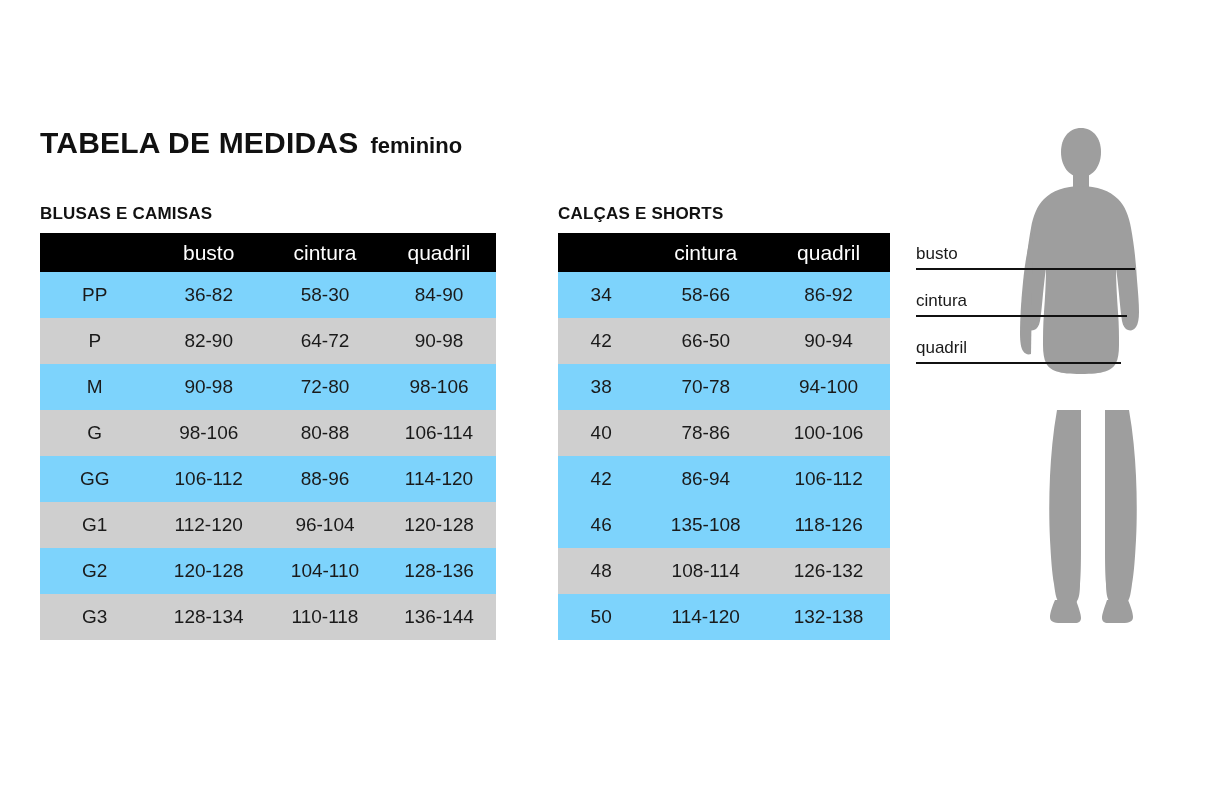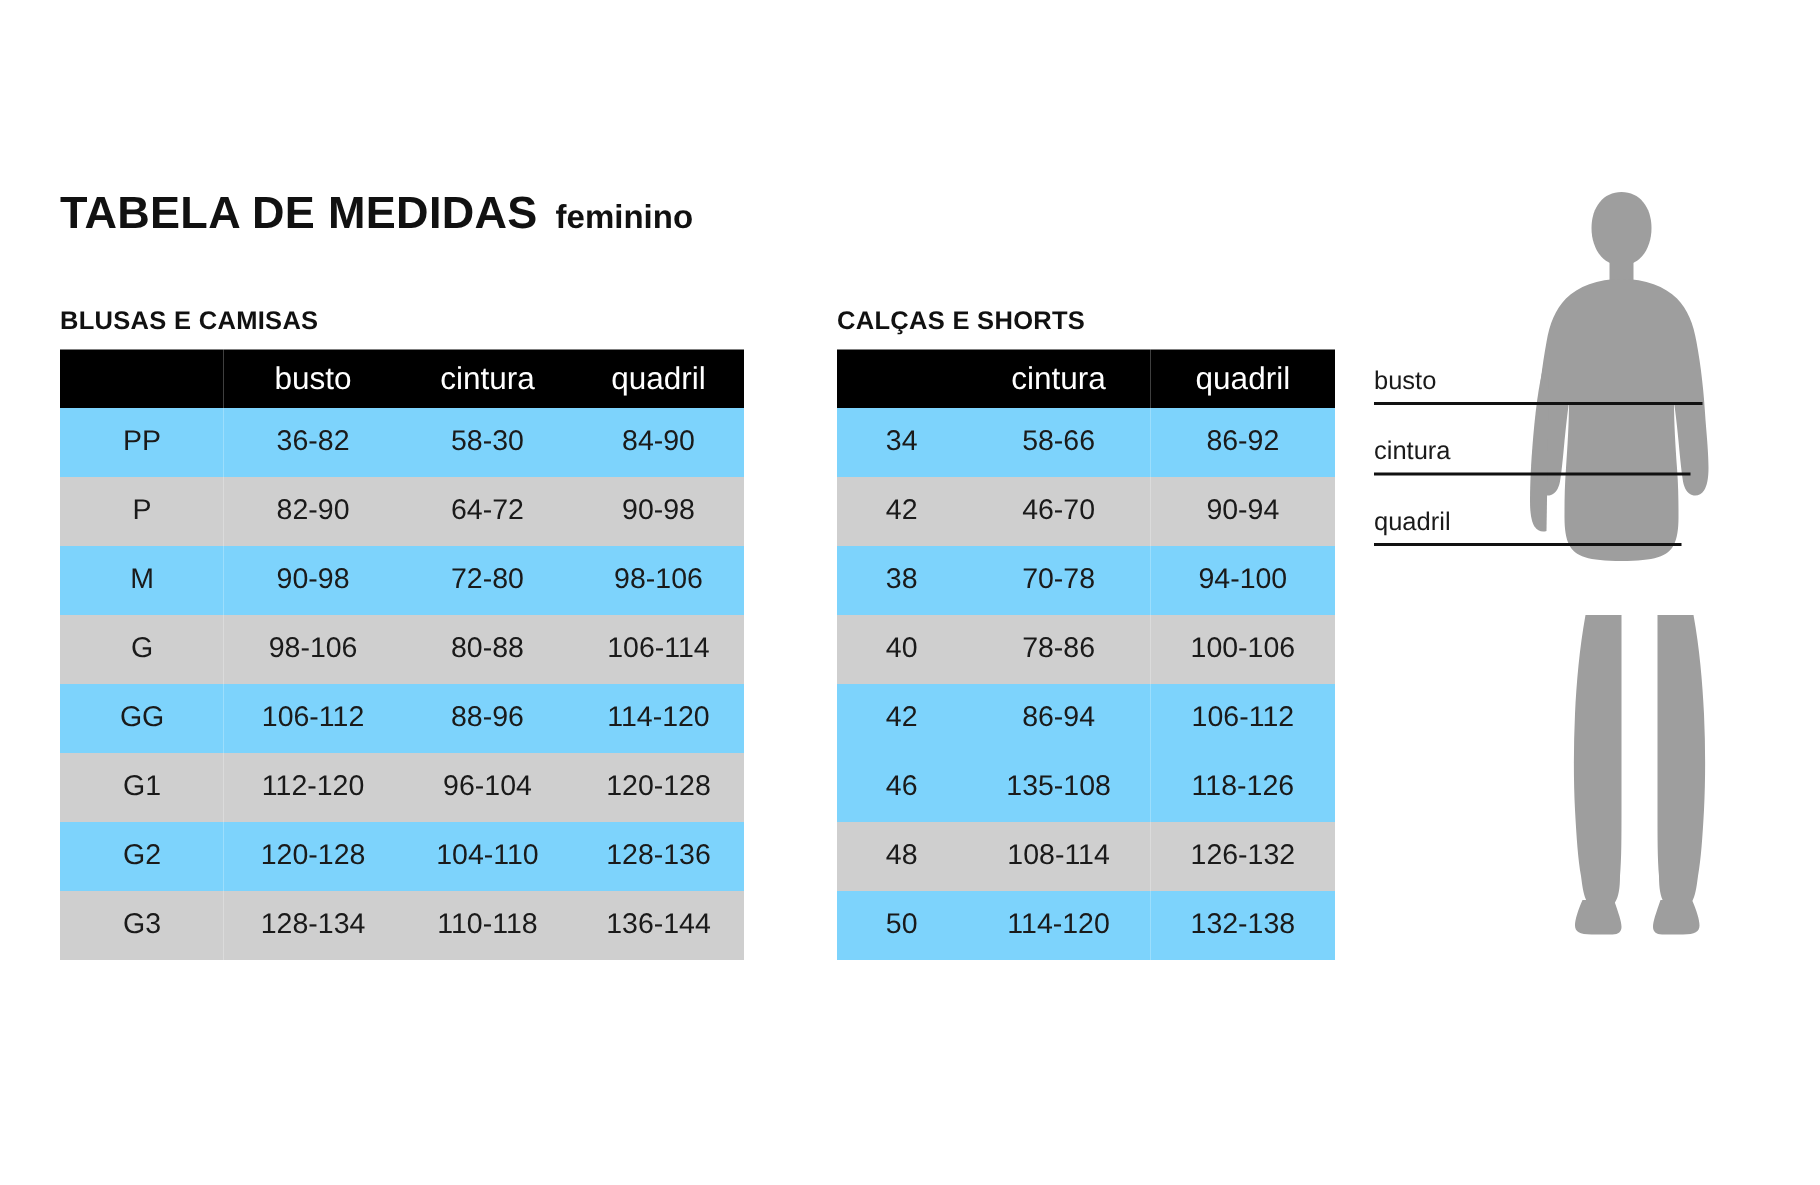--- a/index.html
+++ b/index.html
@@ -213,21 +213,21 @@
       </tr>
     </thead>
     <tbody>
       <tr>
         <td>34</td>
         <td>58-66</td>
         <td>86-92</td>
       </tr>
       <tr class="alt">
         <td>42</td>
-        <td>46-70</td>
+        <td>66-50</td>
         <td>90-94</td>
       </tr>
       <tr>
         <td>38</td>
         <td>70-78</td>
         <td>94-100</td>
       </tr>
       <tr class="alt">
         <td>40</td>
         <td>78-86</td>

